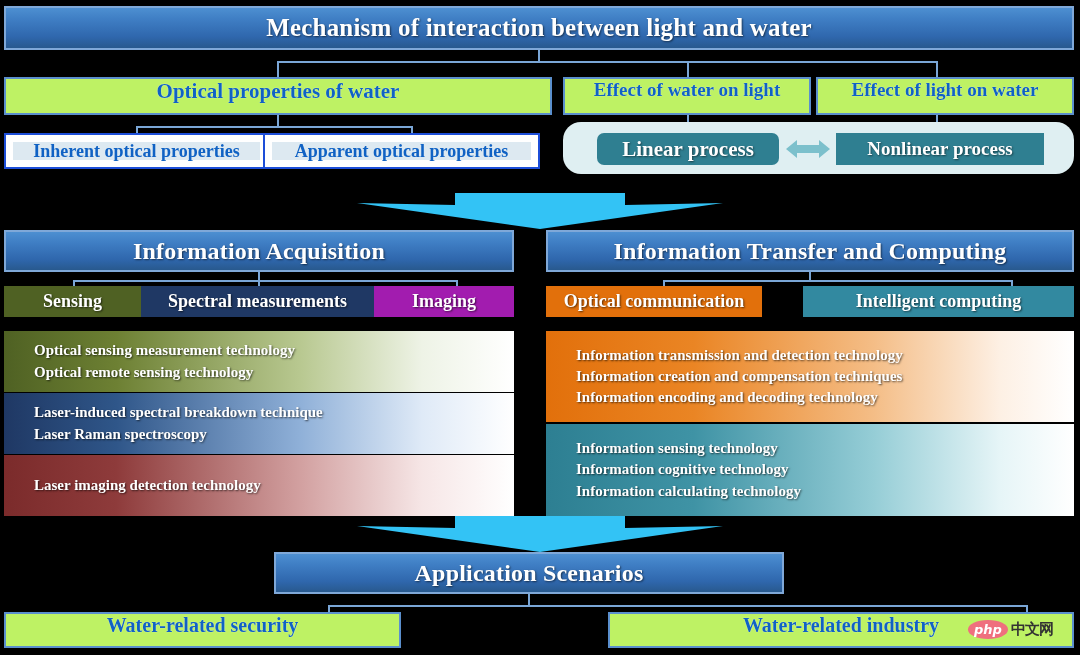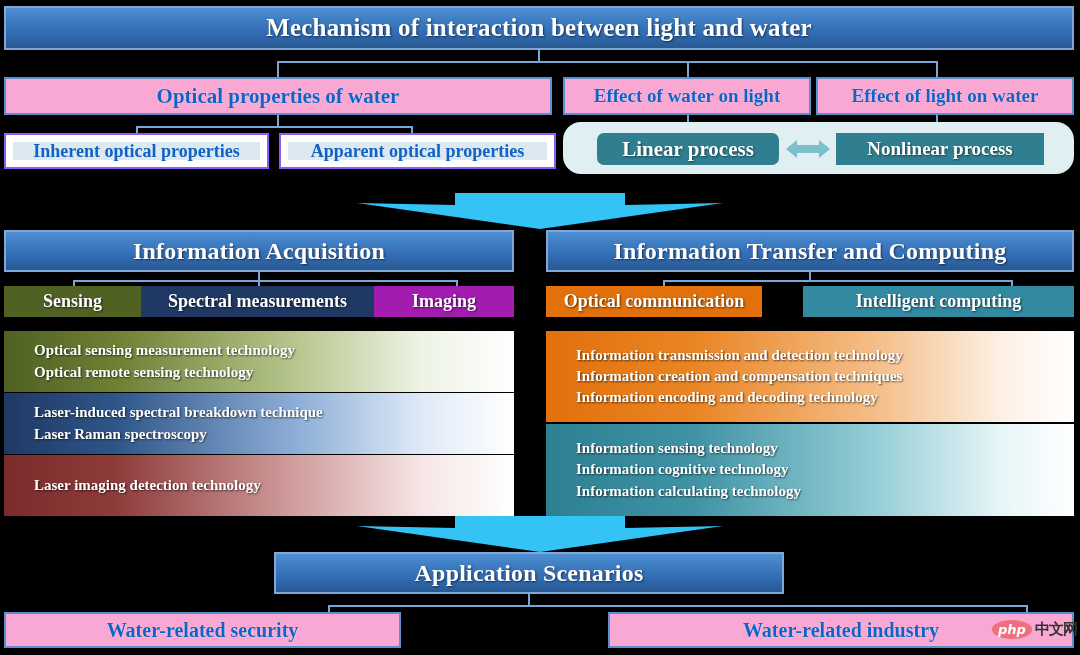--- a/index.html
+++ b/index.html
@@ -17,31 +17,31 @@
     background: linear-gradient(to bottom, #4d8fd1 0%, #3f7ec4 28%, #2f67ad 72%, #28598e 100%);
     border: 2px solid #7fa8d8;
     color: #ffffff;
     font-weight: bold;
     display: flex; align-items: center; justify-content: center;
     text-shadow: 1px 1px 2px rgba(0,0,0,.55);
     letter-spacing: .2px;
   }
   .white-box {
     position: absolute;
-    background: #f9a8d4;
+    background: #bef264;
     border: 2px solid #5b8fcd;
     color: #1062c4;
     font-weight: bold;
-    display: flex; align-items: center; justify-content: center;
+    display: flex; justify-content: center;
     text-shadow: 0 0 1px rgba(255,255,255,.9);
   }
   .pale-box {
     position: absolute;
     background: #ffffff;
-    border: 2px solid #8b5cf6;
+    border: 2px solid #1d4ed8;
     display: flex; align-items: center; justify-content: center;
     padding: 7px;
   }
   .pale-box > span {
     display:flex; align-items:center; justify-content:center;
     width:100%; height:100%;
     background:#dde9f1;
     color:#1062c4; font-weight:bold;
   }
   .cat-bar {
@@ -85,21 +85,20 @@
   
   #watermark {
     position: absolute; display: flex; align-items: center; gap: 3px;
   }
   #wm-php {
     width: 40px; height: 19px; border-radius: 50%;
     background: #ef6f7e;
     color: #fff; font-size: 13px; font-weight: bold; font-style: italic;
     display: flex; align-items: center; justify-content: center;
     font-family: "DejaVu Sans", sans-serif;
-    margin-left: 24px;
   }
   #wm-cn {
     font-size: 15px; color: #333; font-weight: bold;
     font-family: "DejaVu Sans", sans-serif; letter-spacing: -1px;
   }
 </style>
 </head>
 <body>
 
 <div id="root">
@@ -128,21 +127,21 @@
   <div class="ln lnh" style="left:136px; top:126px; width:277px; height:2px;"></div>
   <div class="ln lnv" style="left:136px; top:126px; width:2px; height:10px;"></div>
   <div class="ln lnv" style="left:411px; top:126px; width:2px; height:10px;"></div>
 
   <div class="ln lnv" style="left:687px; top:115px; width:2px; height:22px;"></div>
   <div class="ln lnv" style="left:936px; top:115px; width:2px; height:22px;"></div>
 
   <div class="pale-box" style="left:4px; top:133px; width:265px; height:36px;">
     <span style="font-size:18px;">Inherent optical properties</span>
   </div>
-  <div class="pale-box" style="left:279px; top:133px; width:277px; height:36px;">
+  <div class="pale-box" style="left:263px; top:133px; width:277px; height:36px;">
     <span style="font-size:18px;">Apparent optical properties</span>
   </div>
 
   <div id="process-group" style="left:563px; top:122px; width:511px; height:52px;"></div>
   <div class="teal-box" style="left:597px; top:133px; width:182px; height:32px; font-size:21px;border-radius:7px;">
     <span>Linear process</span>
   </div>
   <div class="teal-box" style="left:836px; top:133px; width:208px; height:32px; font-size:19px;">
     <span>Nonlinear process</span>
   </div>

